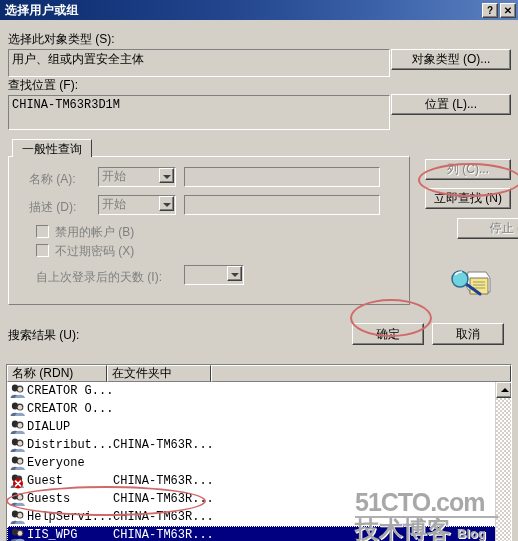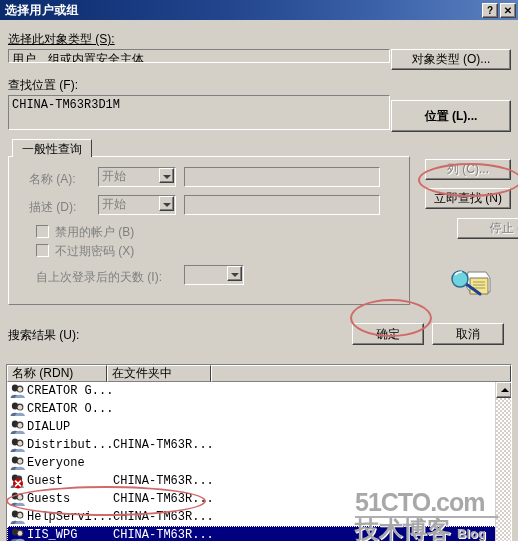--- a/index.html
+++ b/index.html
@@ -388,27 +388,27 @@
   <div class="titlebar">
     <span class="title-text">选择用户或组</span>
     <span class="title-btns">
       <span class="tbtn">?</span>
       <span class="tbtn">✕</span>
     </span>
   </div>
 
   <div class="body-area">
 
-    <span class="lbl" style="left:8px; top:11px;text-decoration:underline;">选择此对象类型 (S):</span>
-    <div class="txtbox cjk" style="left:8px; top:29px; width:382px; height:14px;">用户、组或内置安全主体</div>
+    <span class="lbl" style="left:8px; top:11px;">选择此对象类型 (S):</span>
+    <div class="txtbox cjk" style="left:8px; top:29px; width:382px; height:28px;">用户、组或内置安全主体</div>
     <div class="btn" style="left:391px; top:29px; width:120px; height:21px;">对象类型 (O)...</div>
 
     <span class="lbl" style="left:8px; top:57px;">查找位置 (F):</span>
     <div class="txtbox" style="left:8px; top:75px; width:382px; height:35px;">CHINA-TM63R3D1M</div>
-    <div class="btn" style="left:391px; top:80px; width:120px; height:32px;font-weight:bold;">位置 (L)...</div>
+    <div class="btn" style="left:391px; top:74px; width:120px; height:21px;">位置 (L)...</div>
 
     <div class="tabstrip">
       <div class="tab">一般性查询</div>
       <div class="tabpanel">
 
         <span class="lbl dim" style="left:20px; top:14px;">名称 (A):</span>
         <div class="combo" style="left:89px; top:10px; width:78px; height:20px;">
           <span class="ctext">开始</span>
           <span class="arrow"></span>
         </div>

